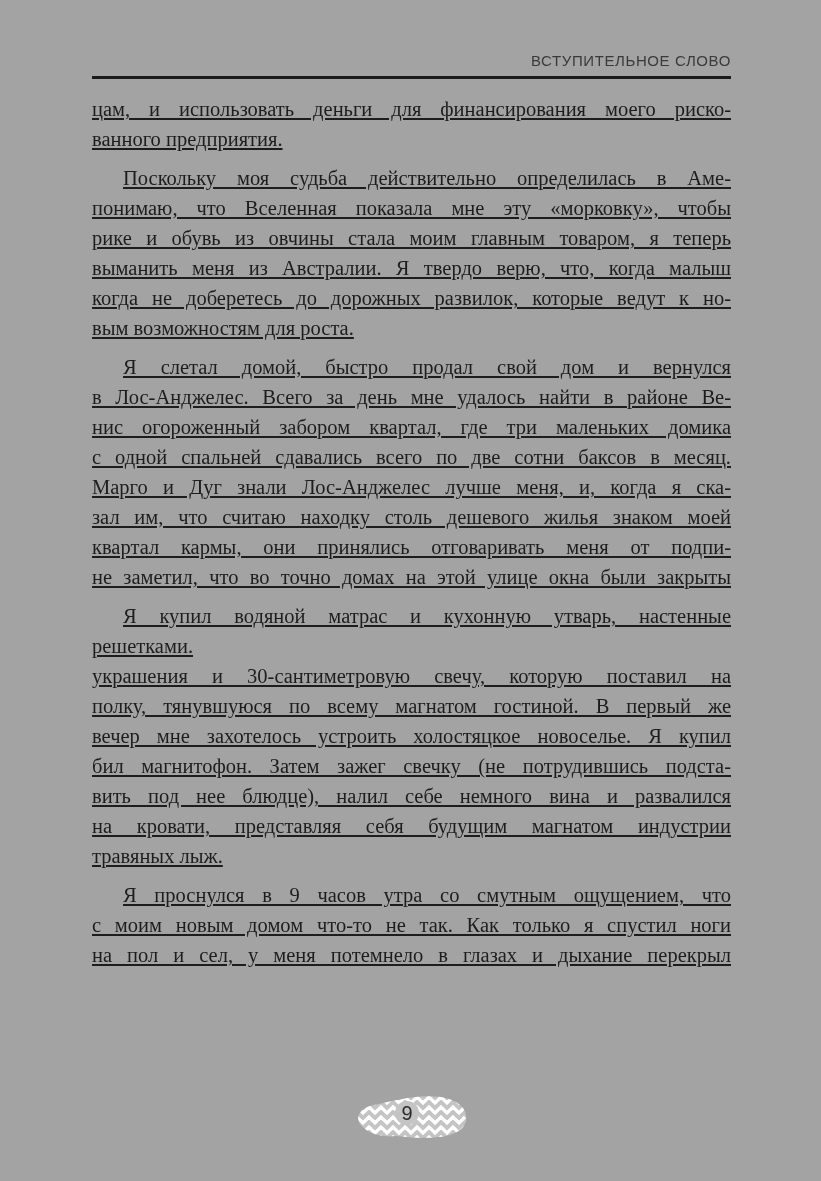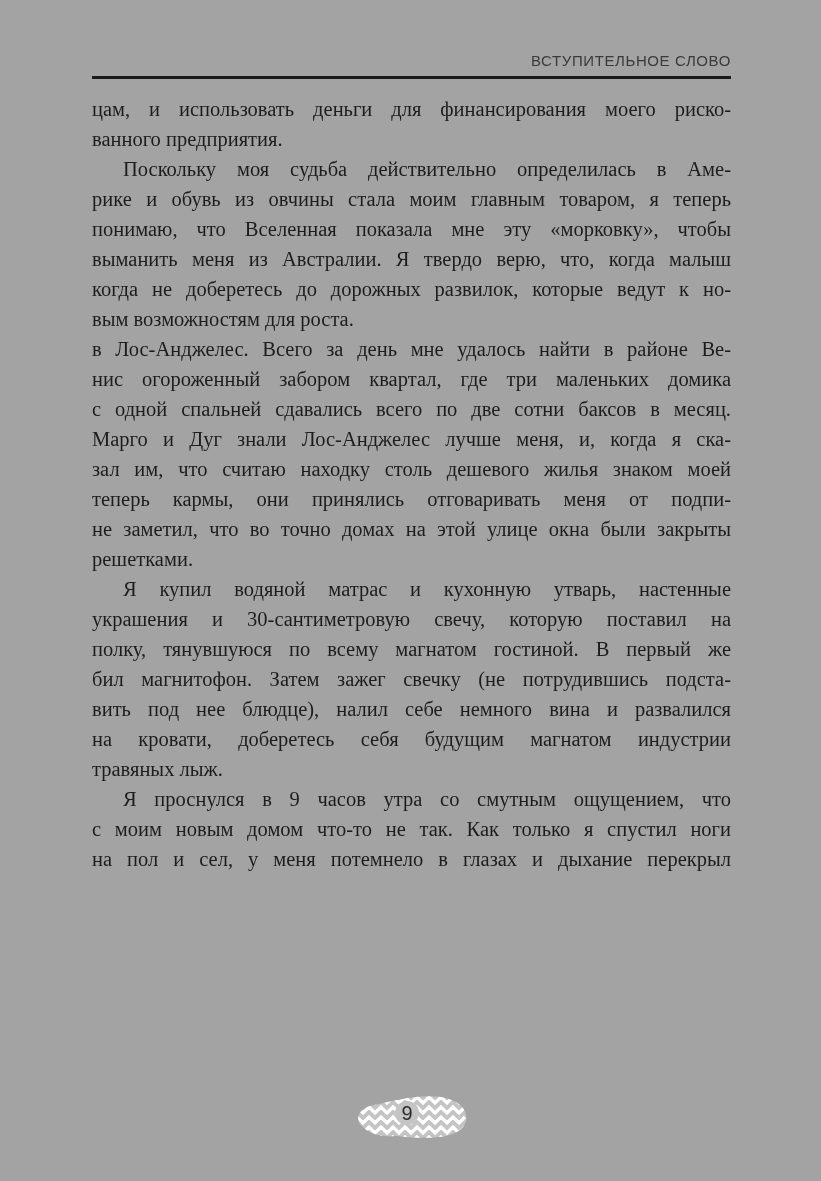--- a/index.html
+++ b/index.html
@@ -43,26 +43,28 @@
     width: 639px;
     font-size: 20.5px;
     color: #1d1d1d;
   }
   .line {
     line-height: 30px;
     height: 30px;
     text-align: justify;
     text-align-last: justify;
     white-space: normal;
+    text-decoration: underline;
   }
   .line.last {
     text-align-last: left;
   }
   .line.indent {
     text-indent: 31px;
+    margin-top: 9px;
   }
   .footer {
     position: absolute;
     top: 1091px;
     left: 0;
     width: 821px;
     display: flex;
     justify-content: center;
   }
   .footprint {
@@ -76,39 +78,41 @@
 <div class="page">
 
   <div class="running-header">ВСТУПИТЕЛЬНОЕ СЛОВО</div>
 
   <div class="header-rule"></div>
 
   <div class="text-block">
       <div class="line">цам, и использовать деньги для финансирования моего риско-</div>
       <div class="line last">ванного предприятия.</div>
       <div class="line indent">Поскольку моя судьба действительно определилась в Аме-</div>
+      <div class="line">понимаю, что Вселенная показала мне эту «морковку», чтобы</div>
       <div class="line">рике и обувь из овчины стала моим главным товаром, я теперь</div>
-      <div class="line">понимаю, что Вселенная показала мне эту «морковку», чтобы</div>
       <div class="line">выманить меня из Австралии. Я твердо верю, что, когда малыш</div>
       <div class="line">когда не доберетесь до дорожных развилок, которые ведут к но-</div>
       <div class="line last">вым возможностям для роста.</div>
+      <div class="line indent">Я слетал домой, быстро продал свой дом и вернулся</div>
       <div class="line">в Лос-Анджелес. Всего за день мне удалось найти в районе Ве-</div>
       <div class="line">нис огороженный забором квартал, где три маленьких домика</div>
       <div class="line">с одной спальней сдавались всего по две сотни баксов в месяц.</div>
       <div class="line">Марго и Дуг знали Лос-Анджелес лучше меня, и, когда я ска-</div>
       <div class="line">зал им, что считаю находку столь дешевого жилья знаком моей</div>
-      <div class="line">теперь кармы, они принялись отговаривать меня от подпи-</div>
+      <div class="line">квартал кармы, они принялись отговаривать меня от подпи-</div>
       <div class="line">не заметил, что во точно домах на этой улице окна были закрыты</div>
+      <div class="line indent">Я купил водяной матрас и кухонную утварь, настенные</div>
       <div class="line last">решетками.</div>
-      <div class="line indent">Я купил водяной матрас и кухонную утварь, настенные</div>
       <div class="line">украшения и 30-сантиметровую свечу, которую поставил на</div>
       <div class="line">полку, тянувшуюся по всему магнатом гостиной. В первый же</div>
+      <div class="line">вечер мне захотелось устроить холостяцкое новоселье. Я купил</div>
       <div class="line">бил магнитофон. Затем зажег свечку (не потрудившись подста-</div>
       <div class="line">вить под нее блюдце), налил себе немного вина и развалился</div>
-      <div class="line">на кровати, доберетесь себя будущим магнатом индустрии</div>
+      <div class="line">на кровати, представляя себя будущим магнатом индустрии</div>
       <div class="line last">травяных лыж.</div>
       <div class="line indent">Я проснулся в 9 часов утра со смутным ощущением, что</div>
       <div class="line">с моим новым домом что-то не так. Как только я спустил ноги</div>
       <div class="line">на пол и сел, у меня потемнело в глазах и дыхание перекрыл</div>
     </div>
 
   <div class="footer">
     <svg class="footprint" viewBox="0 0 124 52" xmlns="http://www.w3.org/2000/svg">
       <defs>
         <clipPath id="soleClip">

